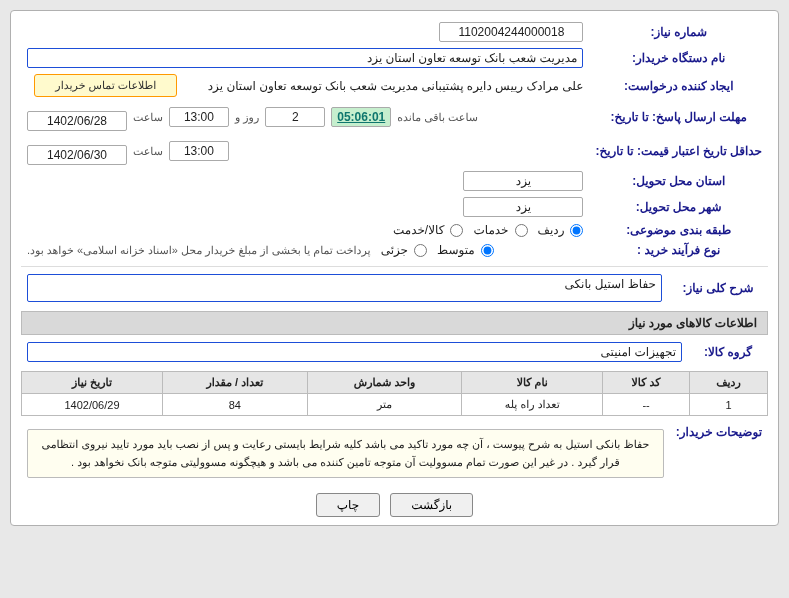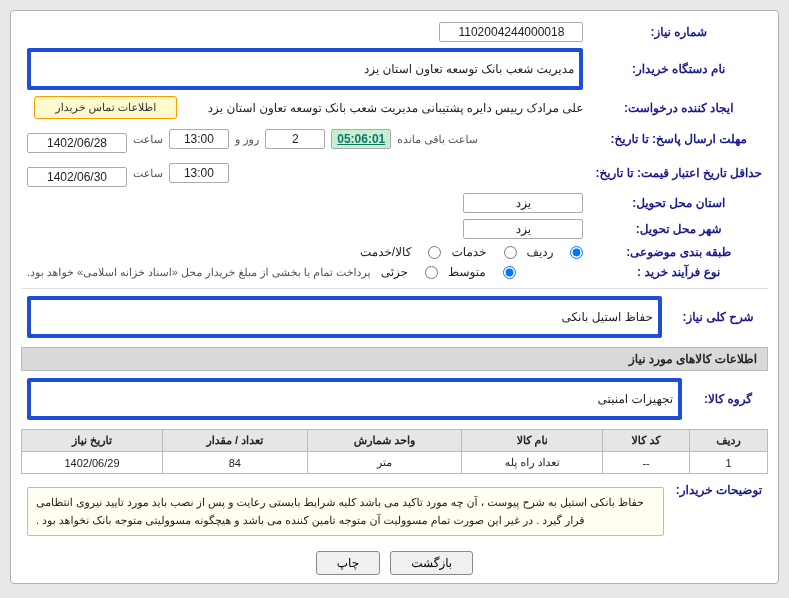--- a/index.html
+++ b/index.html
@@ -56,23 +56,23 @@
     .input-box {
       border: 1px solid #aaa;
       background: #fff;
       padding: 2px 5px;
       border-radius: 2px;
       display: inline-block;
       min-width: 60px;
       text-align: center;
     }
     .input-box-full {
-      border: 4px solid #1d4ed8;
+      border: 1px solid #1d4ed8;
       background: #fff;
-      padding: 10px 5px;
+      padding: 2px 5px;
       border-radius: 2px;
       width: 100%;
       text-align: right;
     }
     .section-header {
       background: #d9d9d9;
       padding: 4px 10px;
       font-weight: bold;
       font-size: 12px;
       color: #222;
@@ -81,21 +81,21 @@
     }
     .radio-group {
       display: flex;
       align-items: center;
       gap: 10px;
       direction: rtl;
     }
     .radio-label {
       display: flex;
       align-items: center;
-      gap: 17px;
+      gap: 6px;
     }
     .data-table {
       width: 100%;
       border-collapse: collapse;
       margin: 4px 0;
     }
     .data-table th {
       background: #e6e6e6;
       border: 1px solid #bbb;
       padding: 4px 6px;
@@ -108,21 +108,21 @@
       padding: 4px 6px;
       text-align: center;
       font-size: 11px;
     }
     .notes-box {
       border: 1px solid #bbb;
       background: #fffef0;
       padding: 6px 8px;
       font-size: 11px;
       line-height: 1.6;
-      text-align: left;
+      text-align: center;
       border-radius: 2px;
       margin: 4px 0;
     }
     .bottom-buttons {
       display: flex;
       justify-content: center;
       gap: 10px;
       margin-top: 8px;
     }
     .btn {

